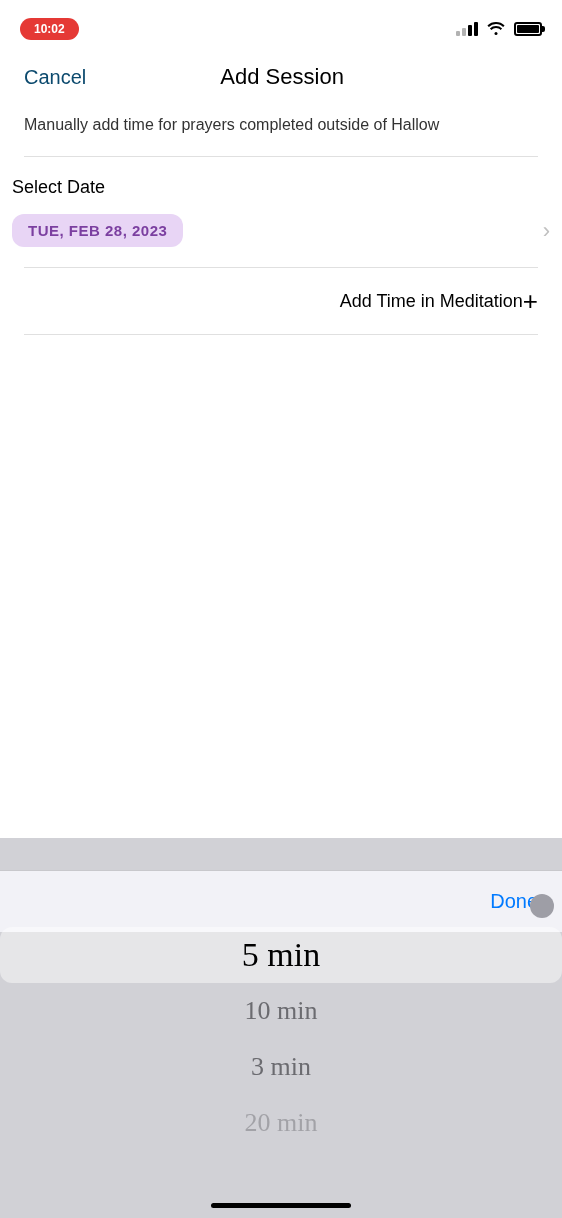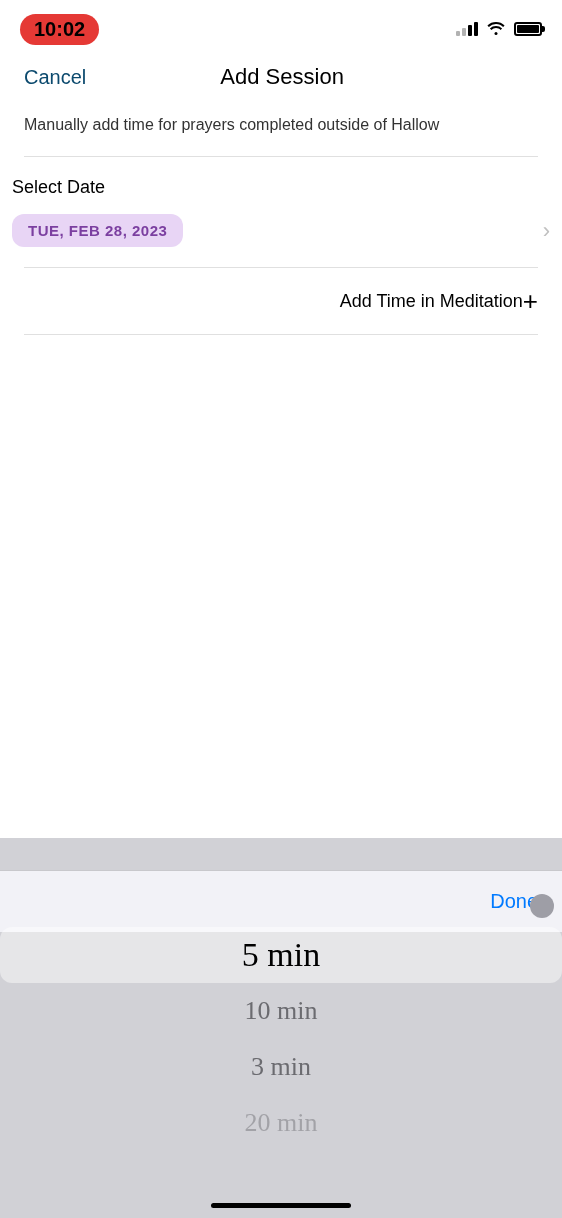--- a/index.html
+++ b/index.html
@@ -23,22 +23,22 @@
     .status-bar {
       display: flex;
       align-items: center;
       justify-content: space-between;
       padding: 12px 20px 8px 20px;
       height: 54px;
     }
 
     .status-time {
       background: #e53935;
-      color: #000000;
-      font-size: 20px;
+      color: #ffffff;
+      font-size: 12px;
       font-weight: 700;
       padding: 4px 14px;
       border-radius: 20px;
       text-align: right;
     }
 
     .status-icons {
       display: flex;
       align-items: center;
       gap: 8px;

